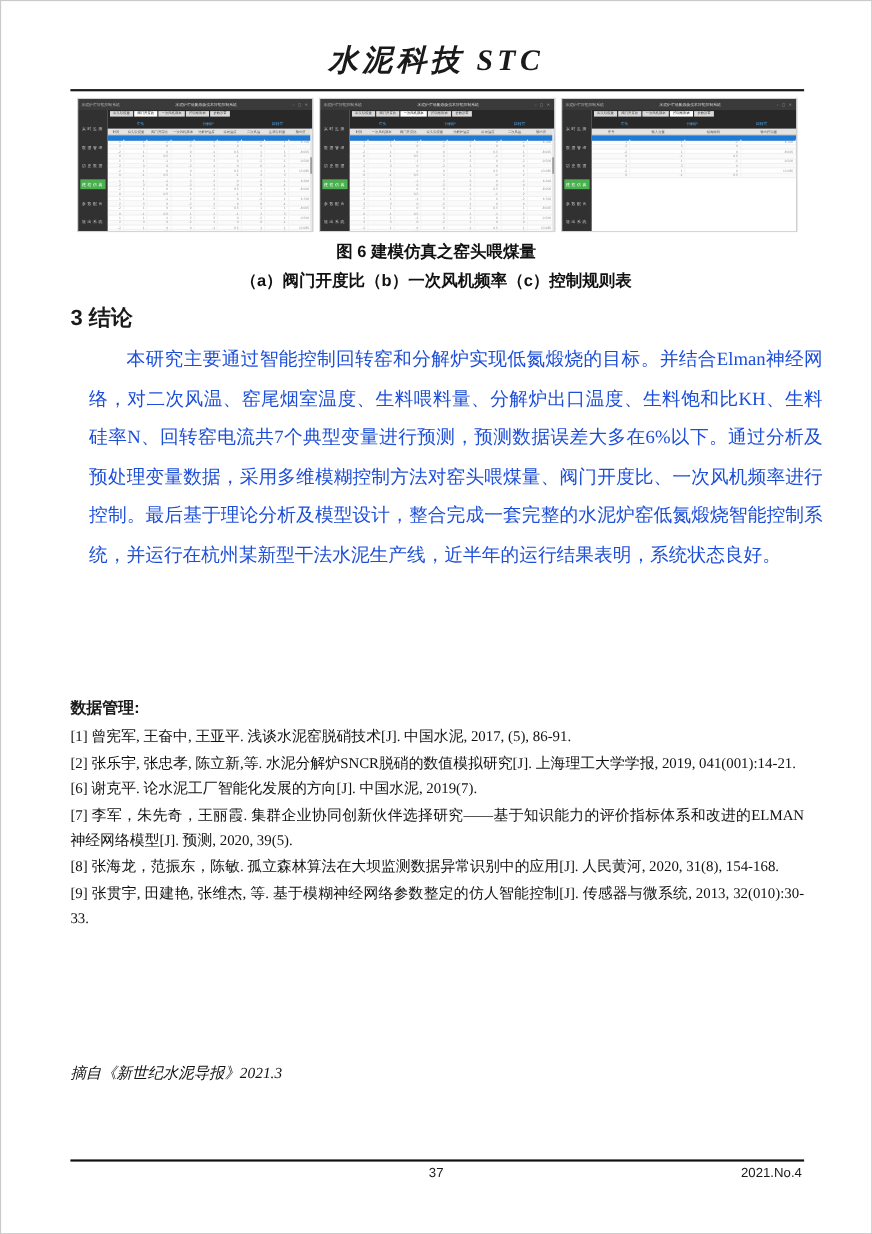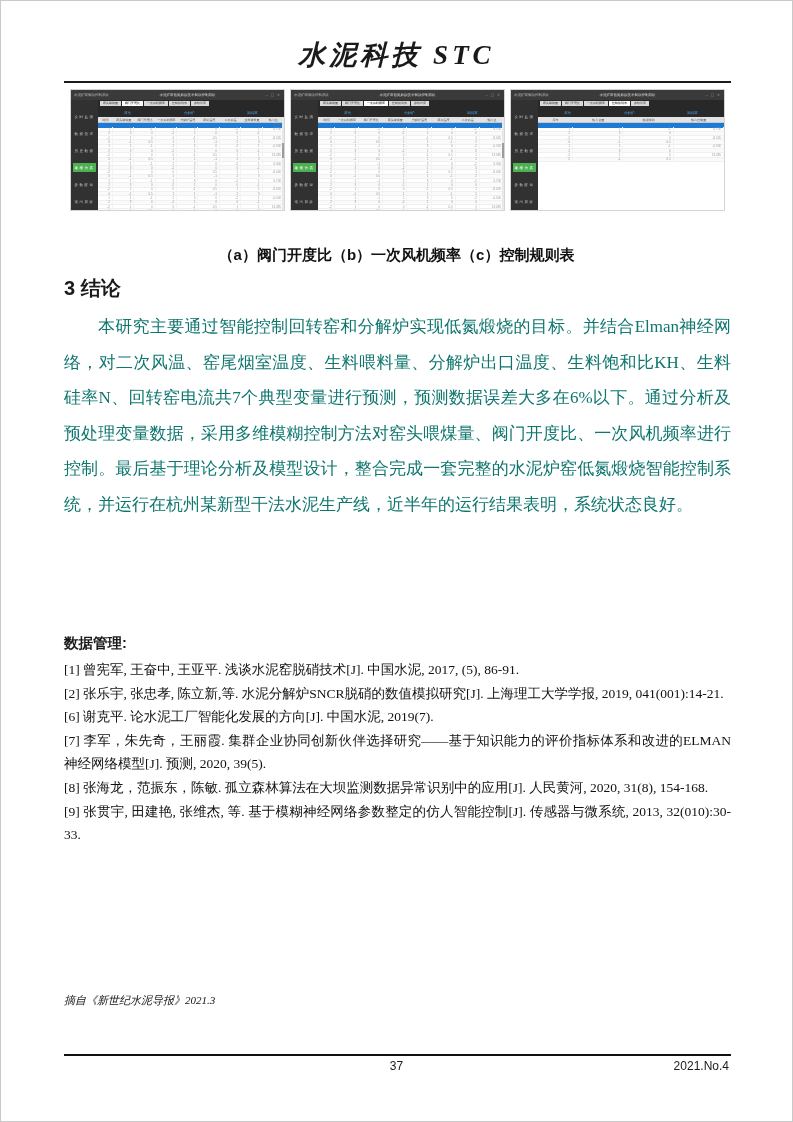--- a/index.html
+++ b/index.html
@@ -49,28 +49,28 @@
   .vscroll{position:absolute;top:0;right:0;width:2.5px;height:100%;background:#e8e8e8;}
   .vthumb{position:absolute;top:28%;left:0;width:100%;height:16%;background:#9c9c9c;}
 
   
   .caption{position:absolute;left:0;width:100%;text-align:center;font-weight:bold;font-size:15px;
     font-family:"Liberation Sans","DejaVu Sans",sans-serif;color:#111;}
   .caption1{top:219px;}
   .caption2{top:245px;}
   .conclusion-heading{position:absolute;top:274px;left:63px;font-size:20px;font-weight:bold;
     font-family:"Liberation Sans","DejaVu Sans",sans-serif;}
-  .paragraph{position:absolute;top:308px;left:63px;width:667px;font-size:17px;line-height:35.5px;
-    text-align:justify;text-indent:2em;color:#0f766e;}
+  .paragraph{position:absolute;top:308px;left:80px;width:667px;font-size:17px;line-height:35.5px;
+    text-align:justify;text-indent:2em;color:#1d4ed8;}
   .refs-heading{position:absolute;top:633px;left:63px;font-size:14.5px;font-weight:bold;
     font-family:"Liberation Sans","DejaVu Sans",sans-serif;}
   .refs{position:absolute;top:657px;left:63px;width:667px;font-size:13.5px;line-height:23.6px;
     text-align:justify;color:#111;}
   .refs p{margin:0;}
-  .source-note{position:absolute;top:992px;left:63px;font-size:11px;font-style:italic;color:#111;}
+  .source-note{position:absolute;top:966px;left:63px;font-size:14px;font-style:italic;color:#111;}
   .footer-rule{position:absolute;top:1053px;left:63px;width:667px;height:2px;background:#111;}
   .footer-page{position:absolute;top:1058px;left:0;width:100%;text-align:center;font-size:12px;
     font-family:"Liberation Sans","DejaVu Sans",sans-serif;}
   .footer-issue{position:absolute;top:1058px;right:63px;font-size:12px;
     font-family:"Liberation Sans","DejaVu Sans",sans-serif;text-align:right;}
 </style>
 </head>
 <body>
 
 <div class="page">
@@ -678,20 +678,21 @@
                 <div class="c">-1</div>
                 <div class="c">0.5</div>
                 <div class="c"></div>
               </div>
             </div>
       </div>
     </div>
   </div>
 </div>
 
+  <div class="caption caption1">图 6 建模仿真之窑头喂煤量</div>
   <div class="caption caption2">（a）阀门开度比（b）一次风机频率（c）控制规则表</div>
 
   <div class="conclusion-heading">3 结论</div>
   <div class="paragraph">本研究主要通过智能控制回转窑和分解炉实现低氮煅烧的目标。并结合Elman神经网络，对二次风温、窑尾烟室温度、生料喂料量、分解炉出口温度、生料饱和比KH、生料硅率N、回转窑电流共7个典型变量进行预测，预测数据误差大多在6%以下。通过分析及预处理变量数据，采用多维模糊控制方法对窑头喂煤量、阀门开度比、一次风机频率进行控制。最后基于理论分析及模型设计，整合完成一套完整的水泥炉窑低氮煅烧智能控制系统，并运行在杭州某新型干法水泥生产线，近半年的运行结果表明，系统状态良好。</div>
 
   <div class="refs-heading">数据管理:</div>
   <div class="refs" id="refs">
       <p>[1] 曾宪军, 王奋中, 王亚平. 浅谈水泥窑脱硝技术[J]. 中国水泥, 2017, (5), 86-91.</p>
       <p>[2] 张乐宇, 张忠孝, 陈立新,等. 水泥分解炉SNCR脱硝的数值模拟研究[J]. 上海理工大学学报, 2019, 041(001):14-21.</p>
       <p>[6] 谢克平. 论水泥工厂智能化发展的方向[J]. 中国水泥, 2019(7).</p>

